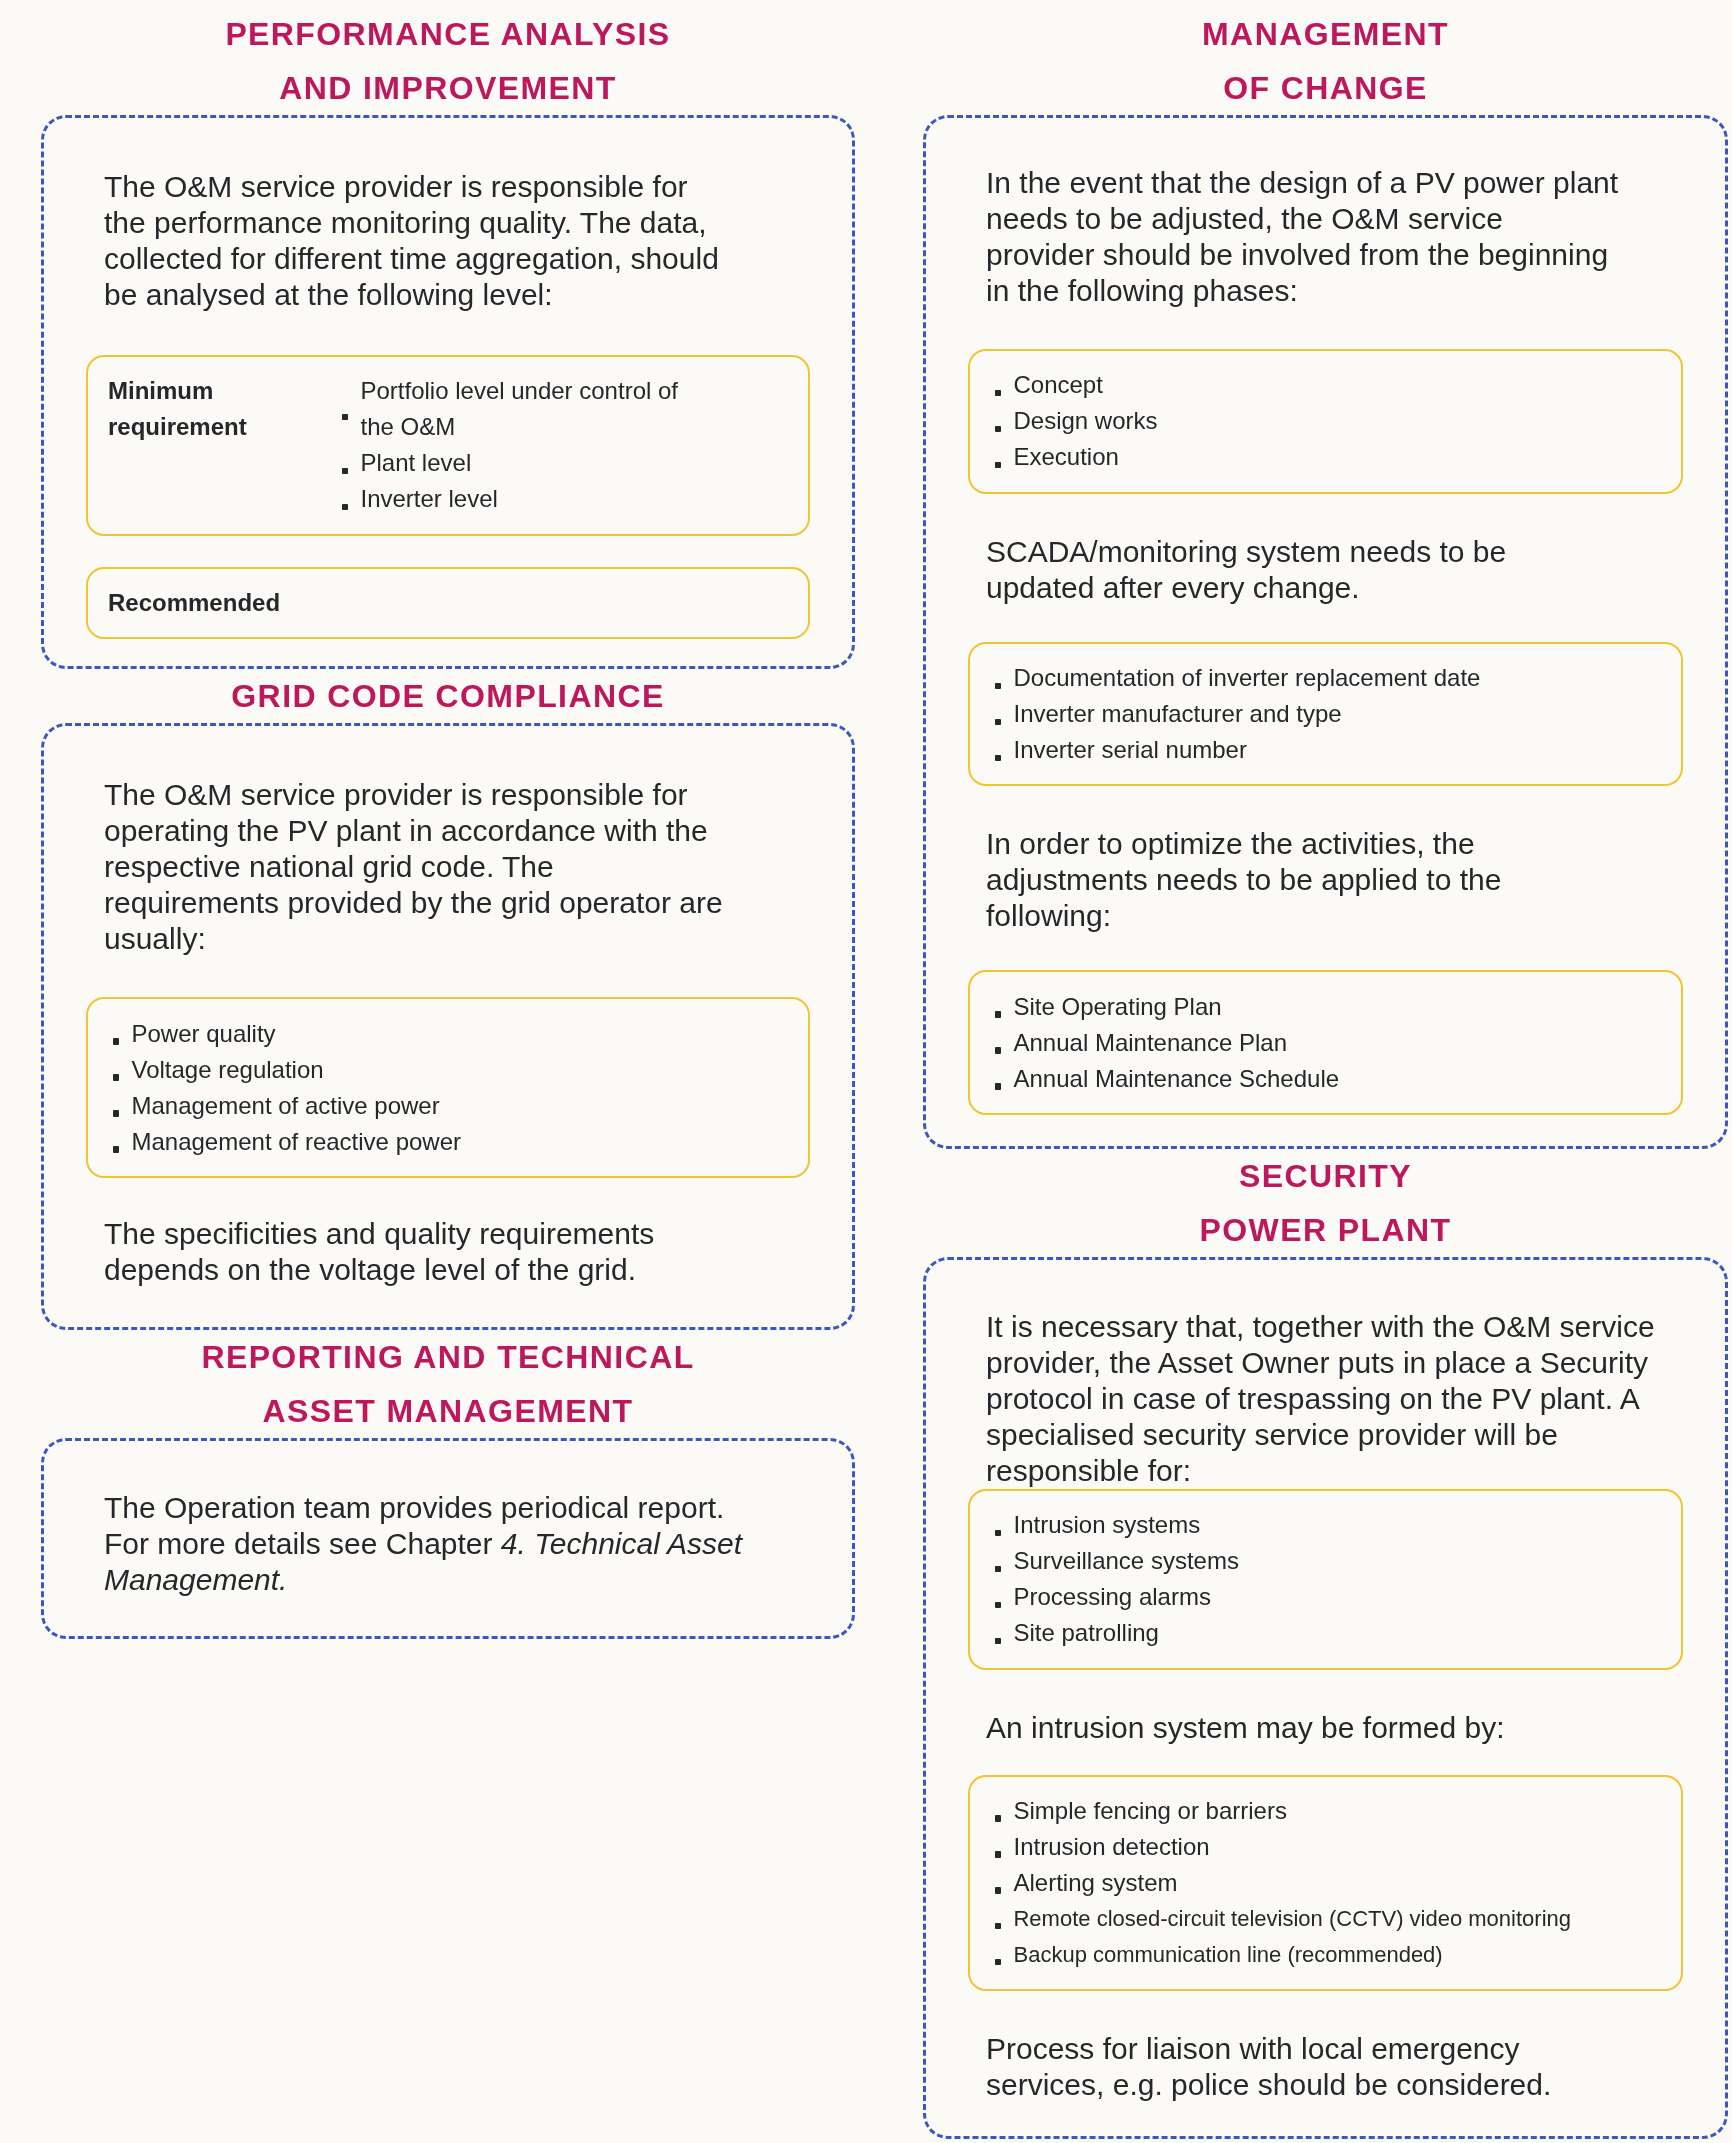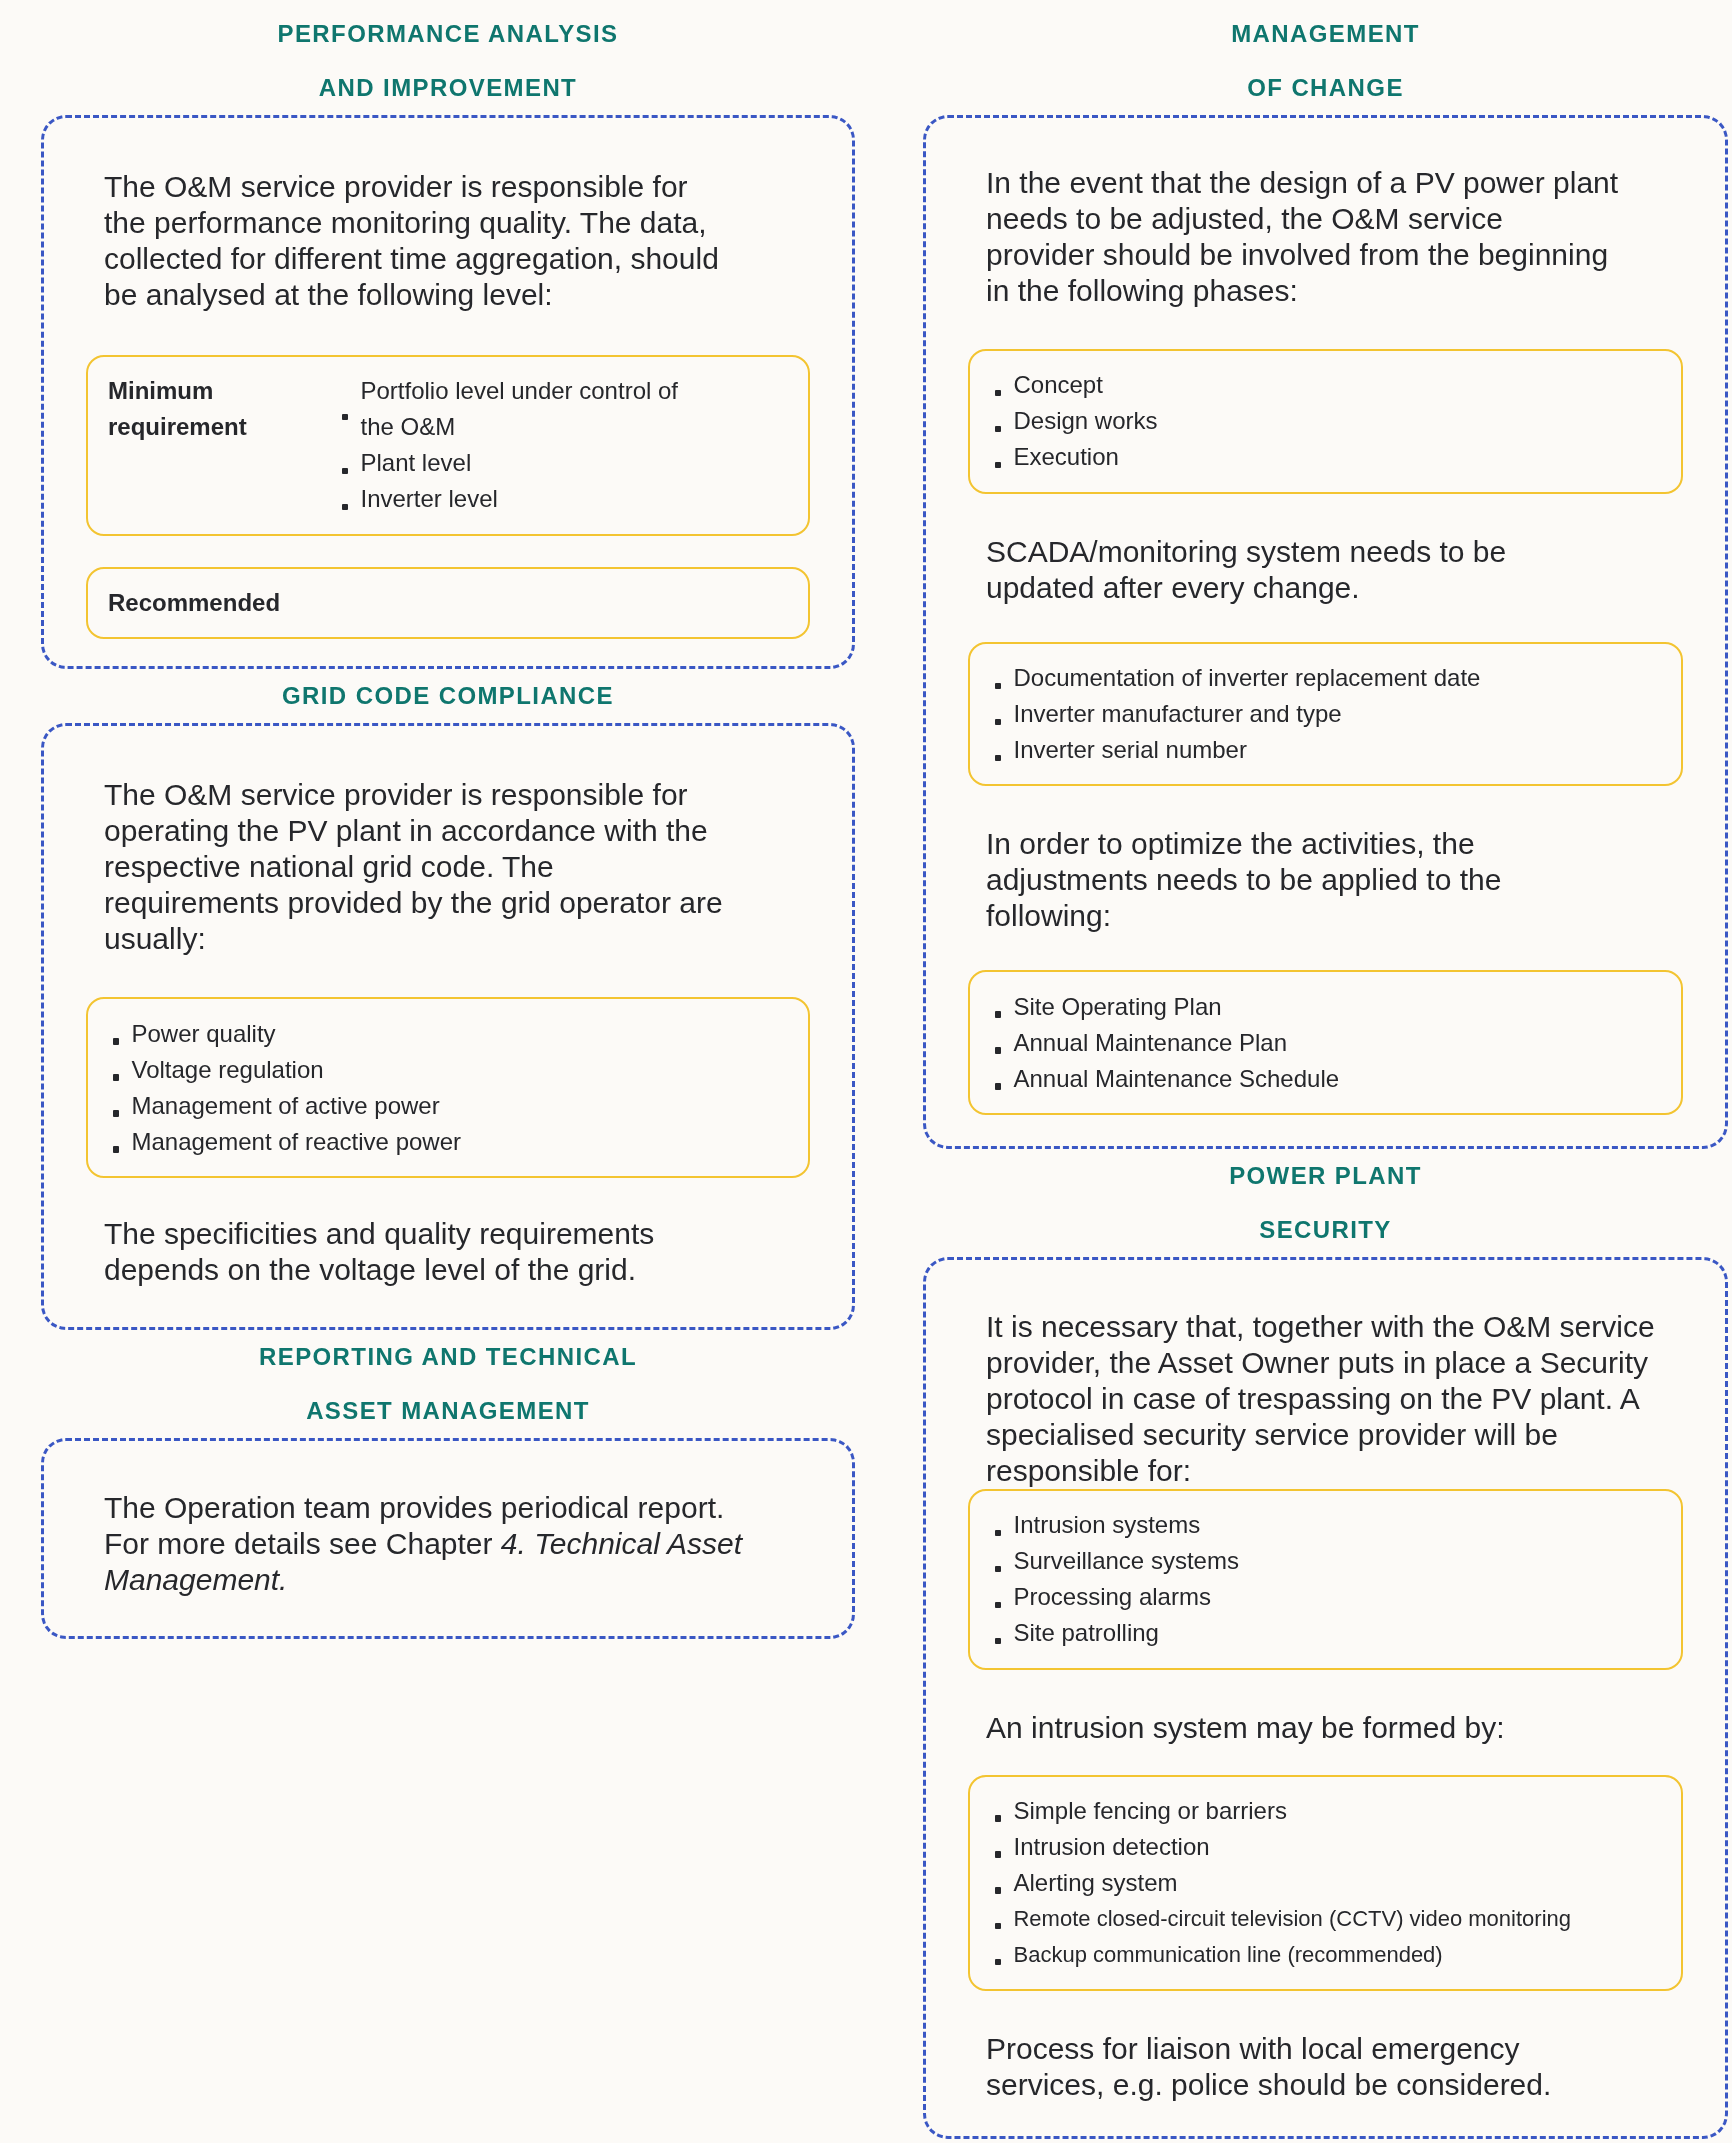--- a/index.html
+++ b/index.html
@@ -13,22 +13,22 @@
     box-sizing:border-box;
     width:1732px;height:2143px;
     padding:7.2px 9px 0 41px;
     display:flex;gap:68px;
   }
   .col{box-sizing:border-box;}
   .col-left{width:814px;flex:0 0 814px;}
   .col-right{width:805px;flex:0 0 805px;}
 
   h2.sec-title{
-    margin:0;color:#0f766e;text-align:center;
-    font-size:24px;line-height:54px;font-weight:700;letter-spacing:1.4px;
+    margin:0;color:#be185d;text-align:center;
+    font-size:32px;line-height:54px;font-weight:700;letter-spacing:1.4px;
   }
   h2.sec-title span{display:block;}
 
   .dashed-box{
     box-sizing:border-box;
     border:3.6px dashed #3A57C4;border-radius:25px;
   }
 
   .para{font-size:30px;line-height:36px;margin:0 0 0 18px;}
   .para em{}
@@ -226,22 +226,22 @@
             </li>
           <li>
               <span class="bm"></span>
               <span class="bt">Annual Maintenance Schedule</span>
             </li>
         </ul>
       </div>
     </div>
 
     <h2 class="sec-title ttl-security">
+      <span>SECURITY</span>
       <span>POWER PLANT</span>
-      <span>SECURITY</span>
     </h2>
 
     <div class="dashed-box box-security">
       <p class="para intro">It is necessary that, together with the O&amp;M service provider, the Asset Owner puts in place a Security protocol in case of trespassing on the PV plant. A specialised security service provider will be responsible for:</p>
 
       <div class="ybox">
         <ul class="bullets">
           <li>
               <span class="bm"></span>
               <span class="bt">Intrusion systems</span>

